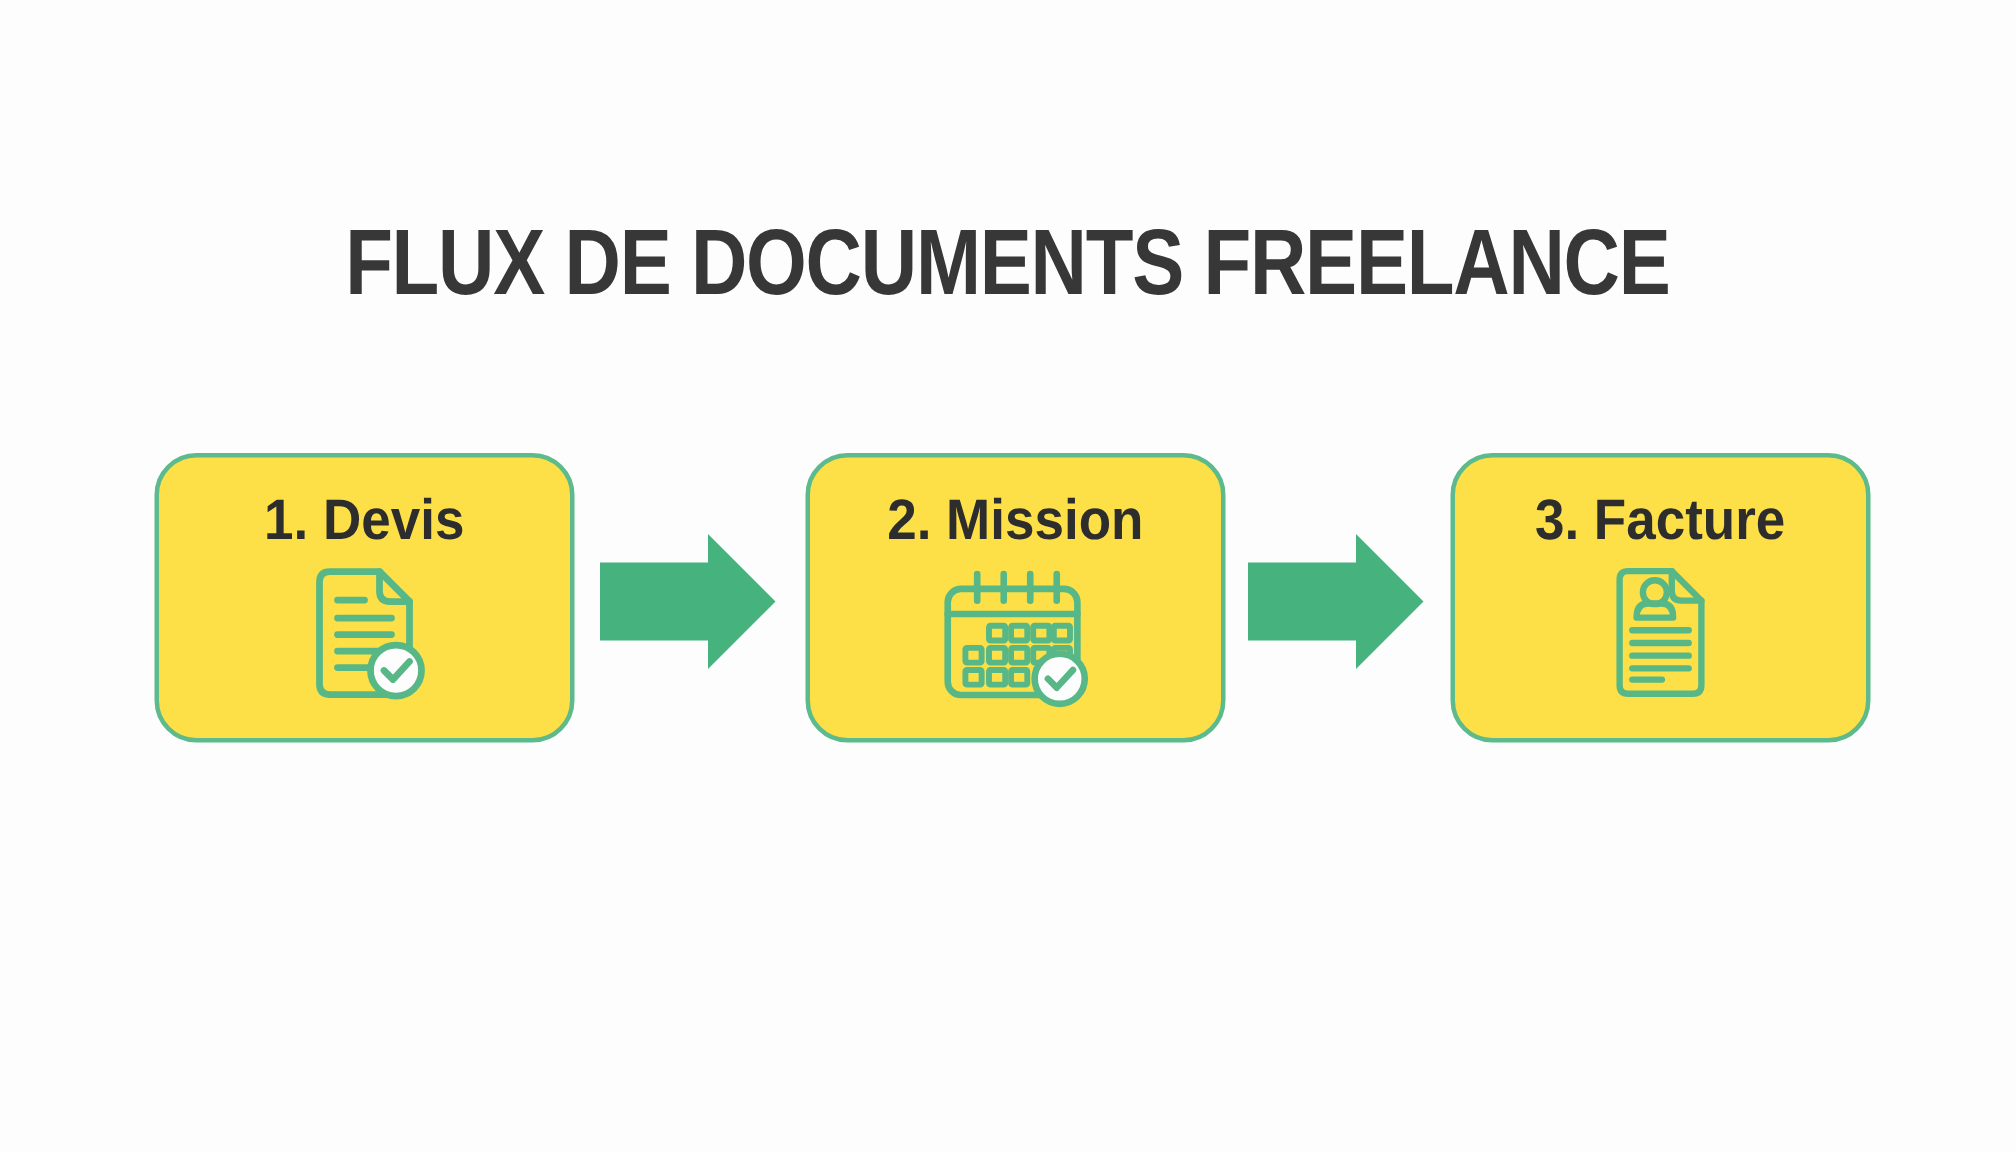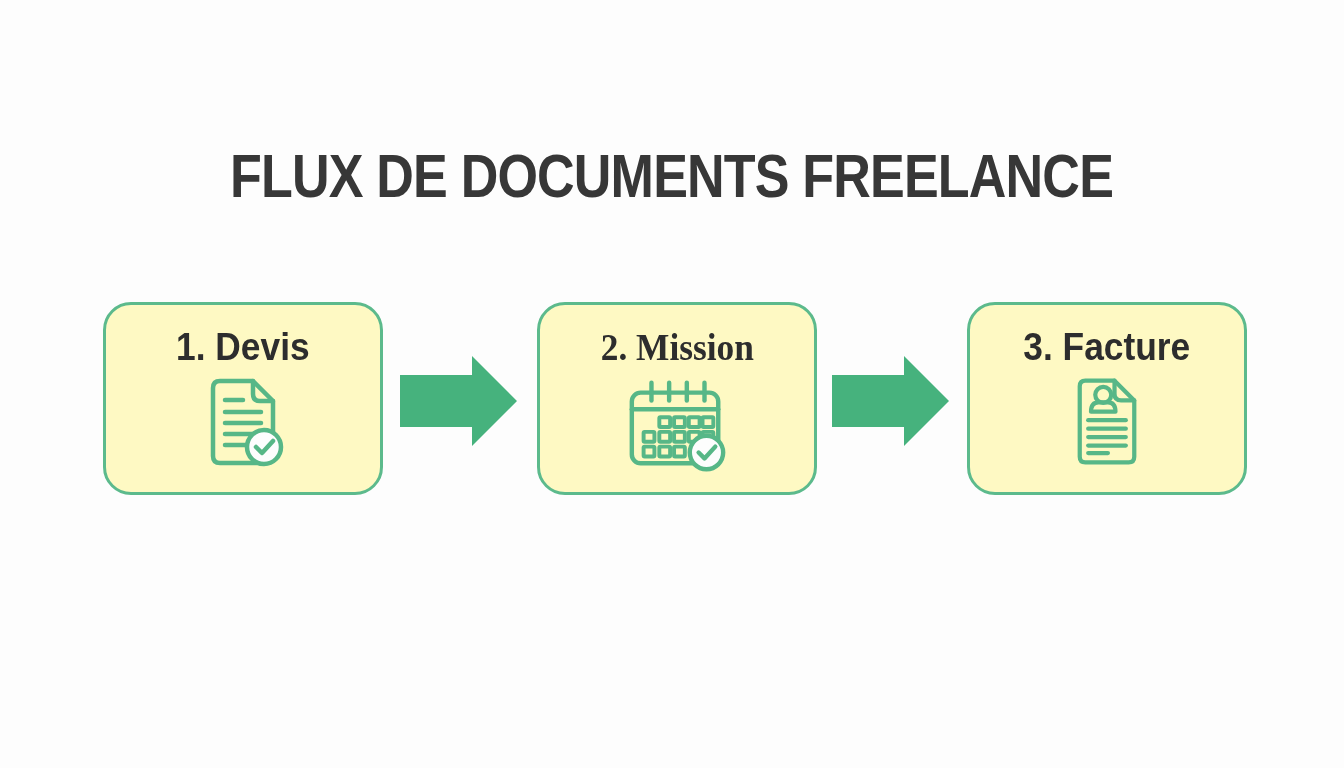--- a/index.html
+++ b/index.html
@@ -26,30 +26,30 @@
     display: inline-block;
     transform: scaleX(0.84);
     transform-origin: center;
     letter-spacing: -1px;
   }
   .step {
     position: absolute;
     top: 302px;
     width: 280px;
     height: 193px;
-    background: #fef9c3;
+    background: #fde047;
     border: 3.5px solid #5cba8c;
     border-radius: 28px;
     box-sizing: border-box;
     display: flex;
     flex-direction: column;
     align-items: center;
   }
   .step-1 { left: 103px; }
-  .step-2 { left: 537px; font-family: Liberation Serif, serif; }
+  .step-2 { left: 537px; }
   .step-3 { left: 967px; align-items: center; }
   .step-label {
     margin-top: 20px;
     font-size: 38px;
     font-weight: bold;
     color: #2d2d2d;
     line-height: 44px;
     white-space: nowrap;
     transform: scaleX(0.93);
     transform-origin: center;

